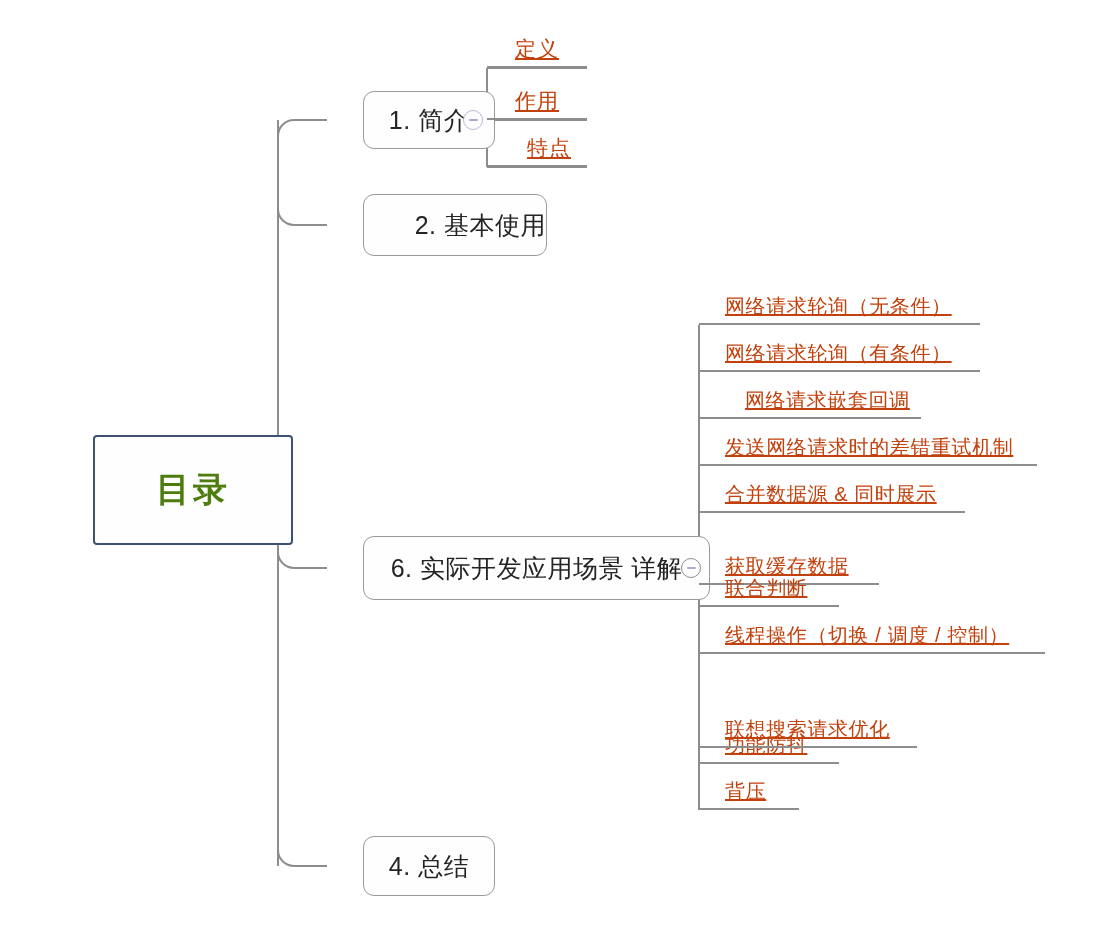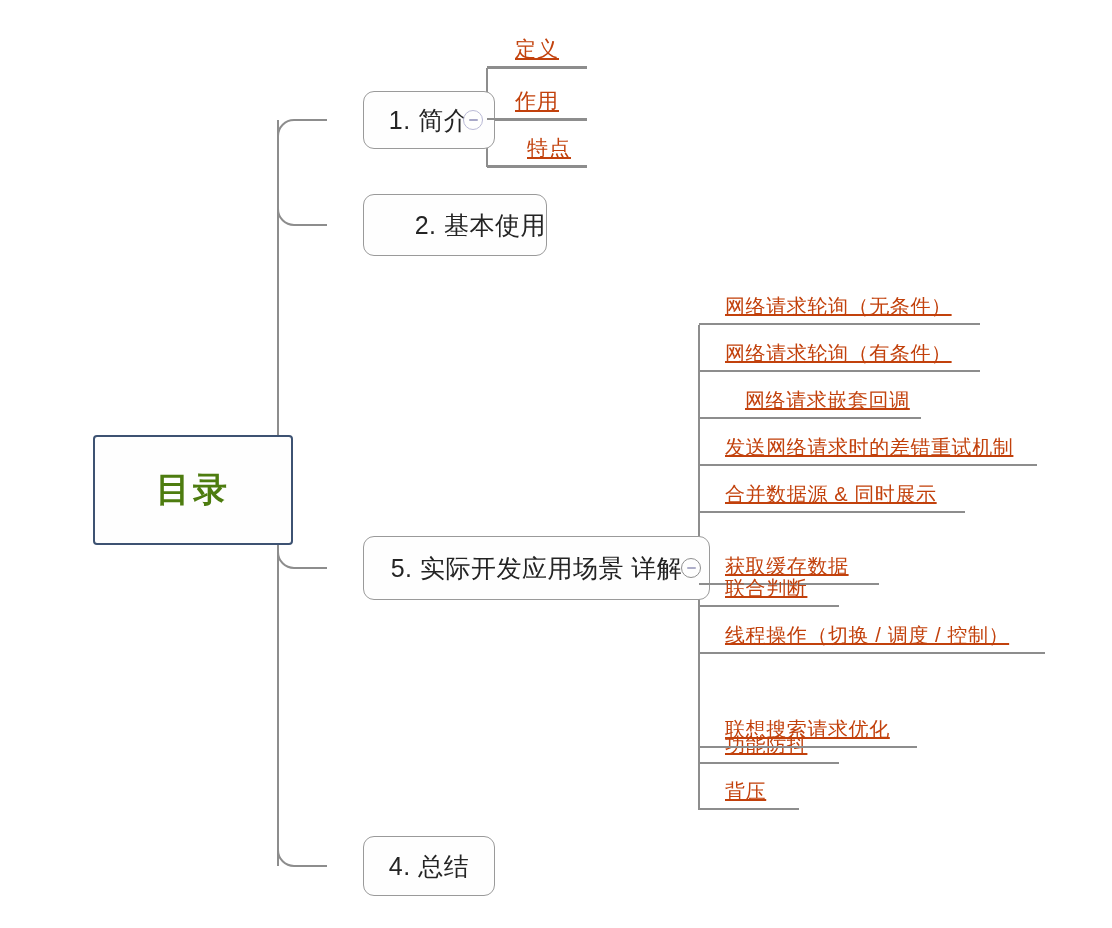--- a/index.html
+++ b/index.html
@@ -165,21 +165,21 @@
   </div>
   <div class="leaf leaf-l2" style="left:487px; top:129px; width:100px; height:38px;padding-left:24px;">
     <span>特点</span>
   </div>
 
   <div class="node node-branch" style="left:327px; top:194px; width:184px; height:62px;justify-content:flex-end;">
     <span>2. 基本使用</span>
   </div>
 
   <div class="node node-branch" style="left:327px; top:536px; width:347px; height:64px;">
-    <span>5. 实际开发应用场景 详解</span>
+    <span>6. 实际开发应用场景 详解</span>
   </div>
   <div class="toggle toggle-gray" style="left:681px; top:558px;">
     <span class="bar"></span>
   </div>
 
   <div class="leaf leaf-l3" style="left:699px; top:288px; width:281px; height:37px;">
     <span>网络请求轮询（无条件）</span>
   </div>
   <div class="leaf leaf-l3" style="left:699px; top:335px; width:281px; height:37px;">
     <span>网络请求轮询（有条件）</span>

